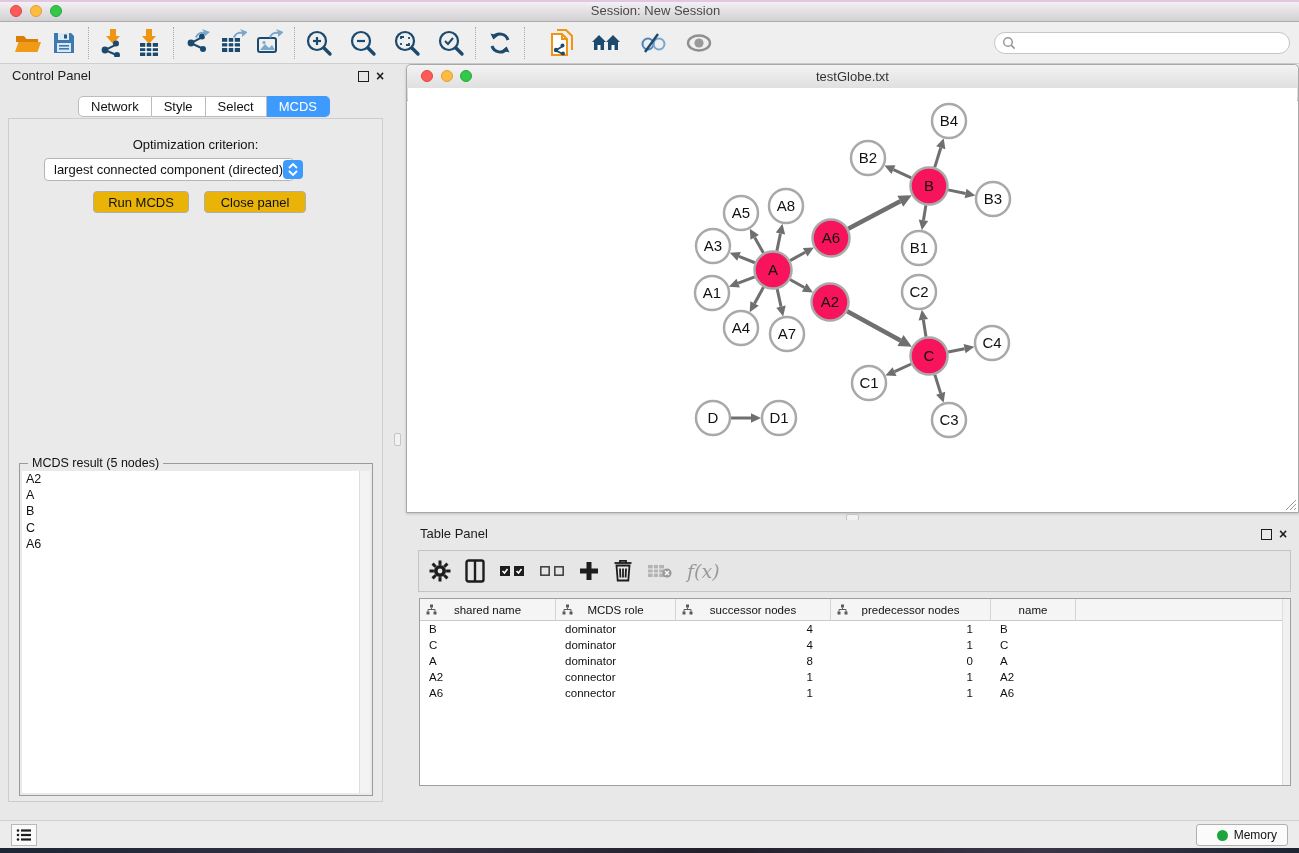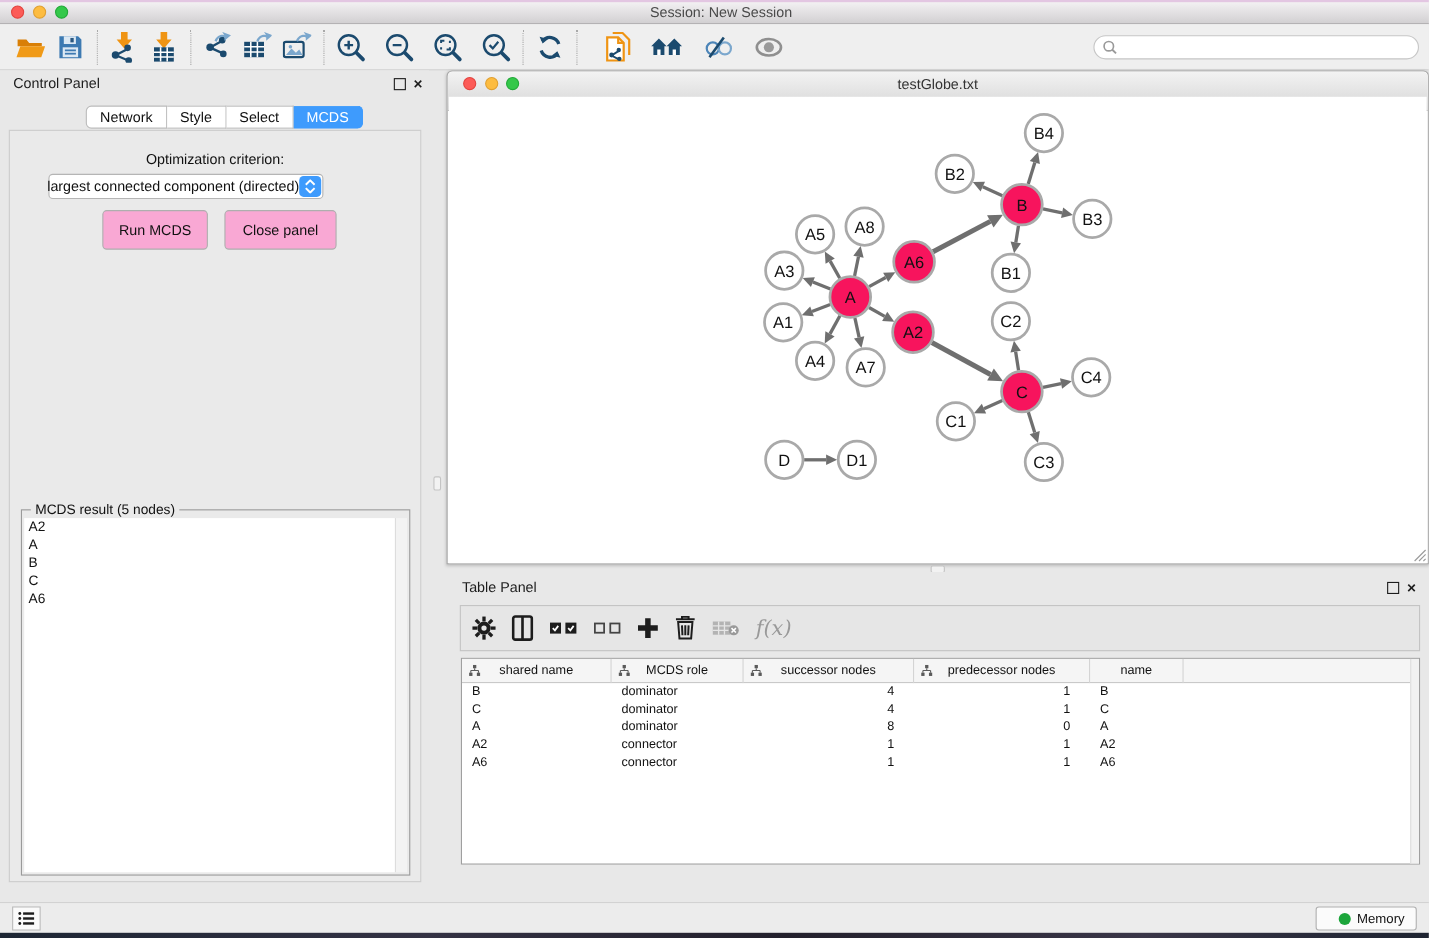--- a/index.html
+++ b/index.html
@@ -41,25 +41,25 @@
     display:flex; align-items:center; justify-content:center; padding:0 12px; }
   .seg-tab:first-child { border-left:1px solid #bcbcbc; border-radius:5px 0 0 5px; }
   .seg-tab:last-child { border-radius:0 5px 5px 0; }
   .seg-tab.active { background:#3e9bfd; border-color:#3e9bfd; color:#fff; }
   .cp-tabs { left:78px; top:32px; }
 
   .cp-body { position:absolute; left:8px; top:54px; width:375px; height:684px;
     background:#eaeaea; border:1px solid #cdcdcd; }
   .opt-label { position:absolute; left:0; width:100%; top:18px; text-align:center; font-size:13px; color:#111; }
   .dropdown { position:absolute; left:35px; top:39px; width:250px; height:23px; background:#fff;
-    border:1px solid #b5b5b5; border-radius:4px; display:flex; align-items:center;justify-content:flex-end; }
+    border:1px solid #b5b5b5; border-radius:4px; display:flex; align-items:center; }
   .dropdown .val { font-size:13px; color:#111; padding-left:9px; flex:1; white-space:nowrap; }
   .dd-step { width:20px; height:19px; margin-right:1px; background:#3e9bfd; border-radius:4px;
     display:flex; flex-direction:column; align-items:center; justify-content:center; gap:1px; flex:0 0 auto; }
-  .btn { position:absolute; height:36px; background:#f9a8d4; border:1px solid #aeaeae; border-radius:4px;
+  .btn { position:absolute; height:22px; background:#eab308; border:1px solid #aeaeae; border-radius:4px;
     font-size:13px; color:#111; display:flex; align-items:center; justify-content:center; }
   .btn-run { left:84px; top:72px; width:96px; }
   .btn-closep { left:195px; top:72px; width:102px; }
 
   .result-group { position:absolute; left:10px; top:344px; width:354px; height:333px; border:1px solid #9a9a9a; }
   .result-legend { position:absolute; left:8px; top:-8px; background:#eaeaea; padding:0 4px; font-size:12.5px; color:#111; }
   .result-list { position:absolute; left:2px; top:7px; width:338px; height:322px; background:#fff; overflow:hidden; }
   .result-item { font-size:12.5px; color:#111; line-height:16.2px; padding-left:4px; }
   .result-scroll { position:absolute; right:2px; top:7px; width:11px; height:322px; background:#f3f3f3; border-left:1px solid #ddd; }
 

